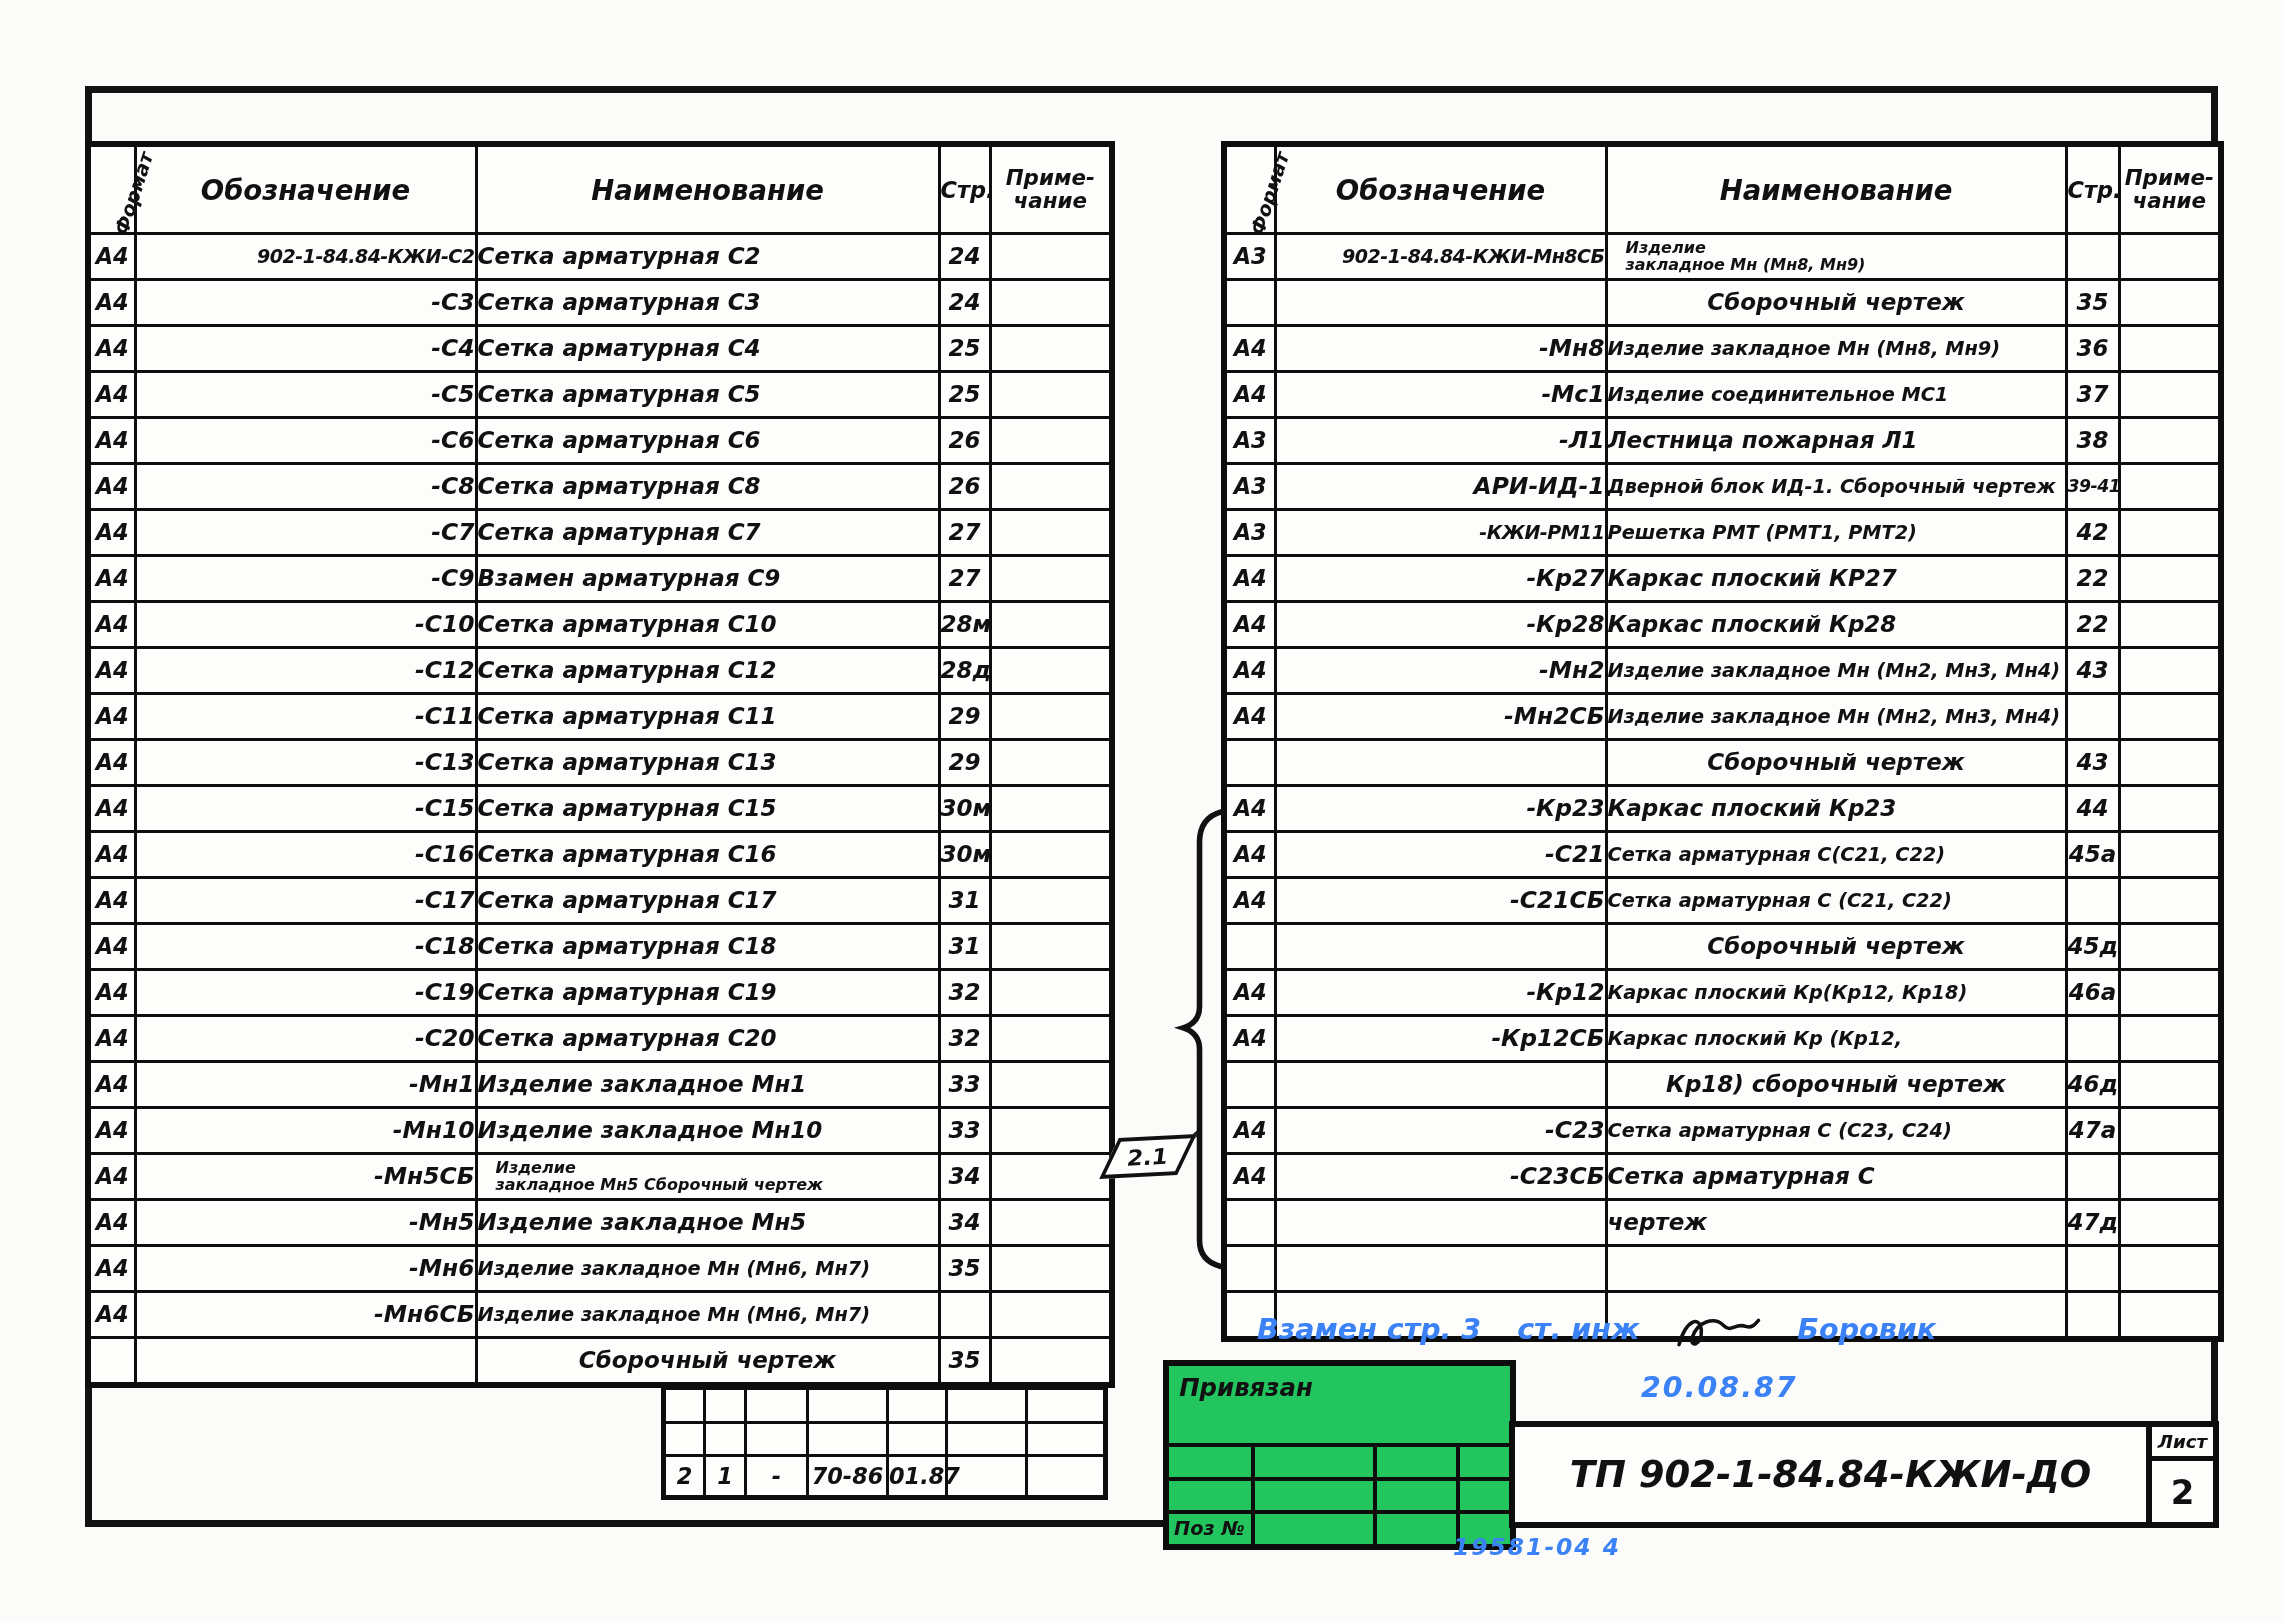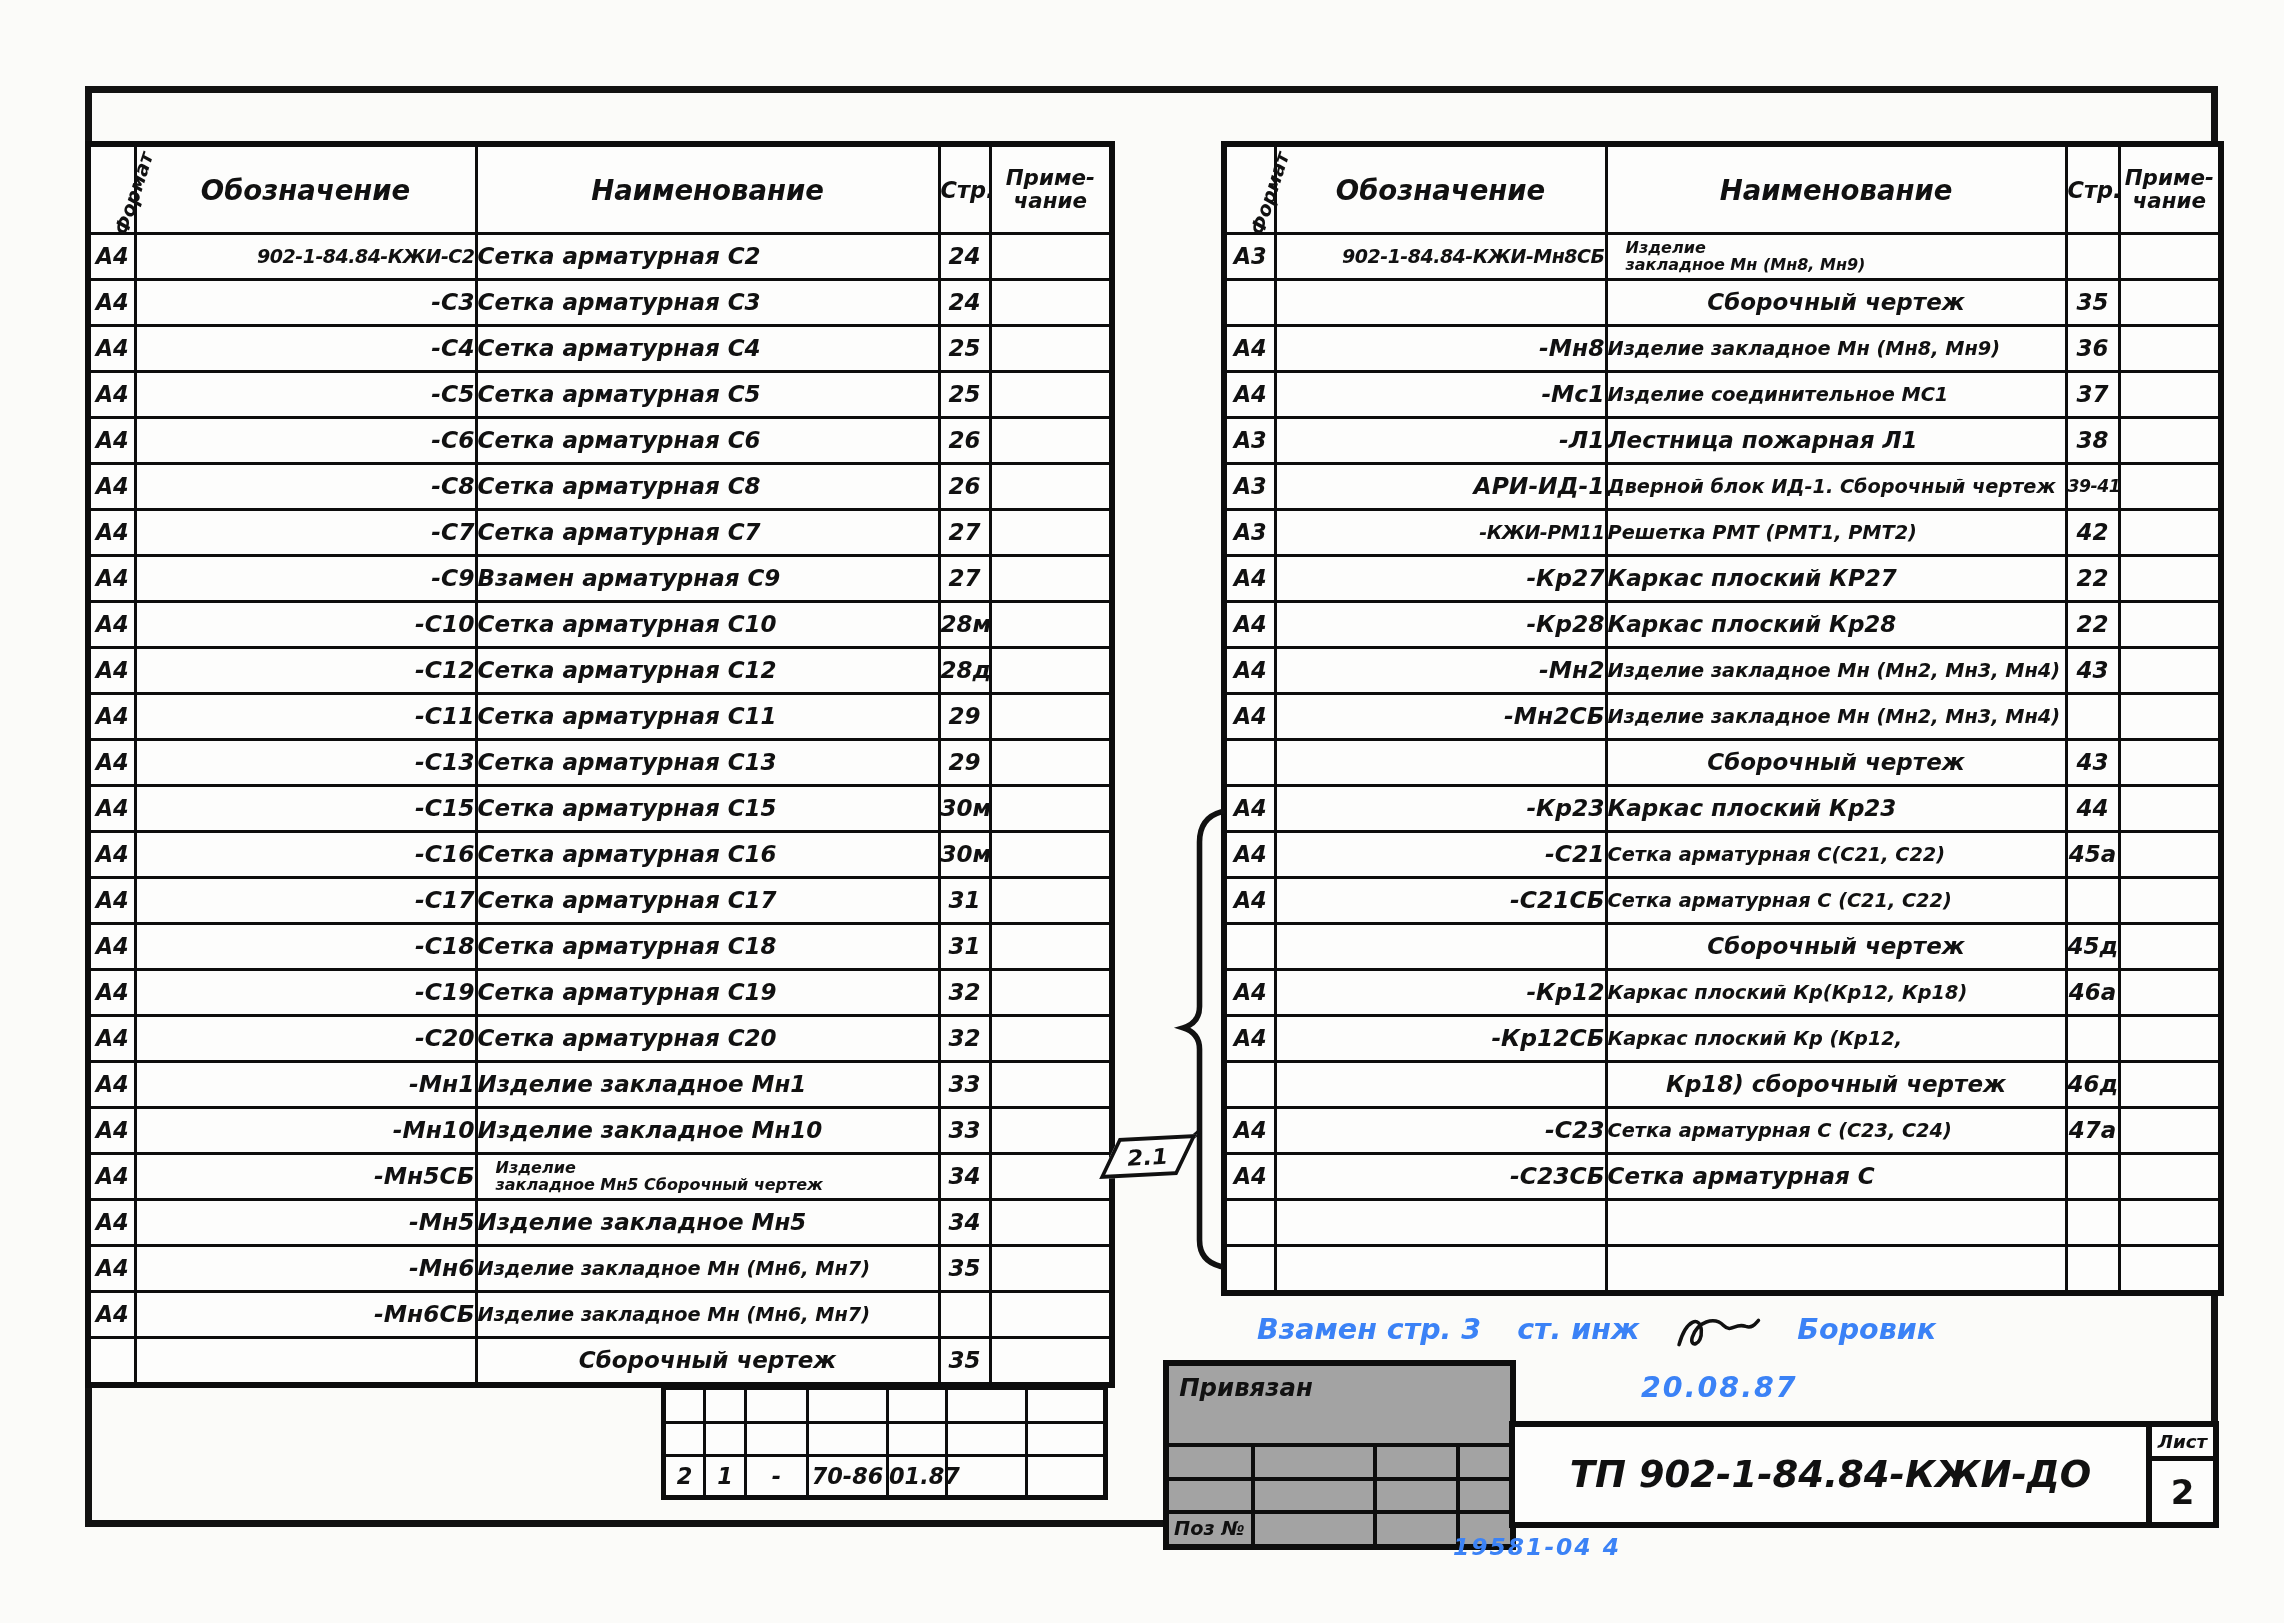--- a/index.html
+++ b/index.html
@@ -54,21 +54,21 @@
             table-layout:fixed;width:442px;background:#fdfdfc;}
   table.rev,table.rev td{border:3.6px solid #0d0d0d;}
   table.rev{border-width:5.6px;}
   table.rev td{padding:0;text-align:center;vertical-align:middle;
                font-style:italic;font-weight:600;}
   tr.rev-empty td{height:30.5px;}
   tr.rev-values td{height:38px;font-size:22.4px;}
   tr.rev-labels td{height:38px;font-size:16.3px;}
   
   table.pb{position:absolute;left:1163px;top:1360px;width:347px;border-collapse:collapse;
-           table-layout:fixed;background:#a3a3a3;}
+           table-layout:fixed;background:#22c55e;}
   table.pb,table.pb td{border:4.1px solid #0d0d0d;}
   table.pb{border-width:6.1px;}
   table.pb td{padding:0;vertical-align:middle;}
   .pb-title{height:70px;font-size:24.4px;font-style:italic;font-weight:600;
             padding-left:10.2px !important;vertical-align:top !important;padding-top:7.1px !important;}
   .pb-cell{height:29.5px;}
   .pb-pos{font-size:19.3px;font-style:italic;font-weight:600;white-space:nowrap;
           padding-left:5.1px !important;}
   
   .tblock{position:absolute;left:1509px;top:1421px;width:710px;height:107px;
@@ -456,20 +456,27 @@
         <tr>
           <td class="cell-format">А4</td>
           <td class="cell-designation">-С23СБ</td>
           <td class="cell-name">Сетка арматурная С</td>
           <td class="cell-page"></td>
           <td class="cell-note"></td>
         </tr>
         <tr>
           <td class="cell-format"></td>
           <td class="cell-designation"></td>
+          <td class="cell-name">чертеж</td>
+          <td class="cell-page">47д</td>
+          <td class="cell-note"></td>
+        </tr>
+        <tr>
+          <td class="cell-format"></td>
+          <td class="cell-designation"></td>
           <td class="cell-name"></td>
           <td class="cell-page"></td>
           <td class="cell-note"></td>
         </tr>
         <tr>
           <td class="cell-format"></td>
           <td class="cell-designation"></td>
           <td class="cell-name"></td>
           <td class="cell-page"></td>
           <td class="cell-note"></td>

